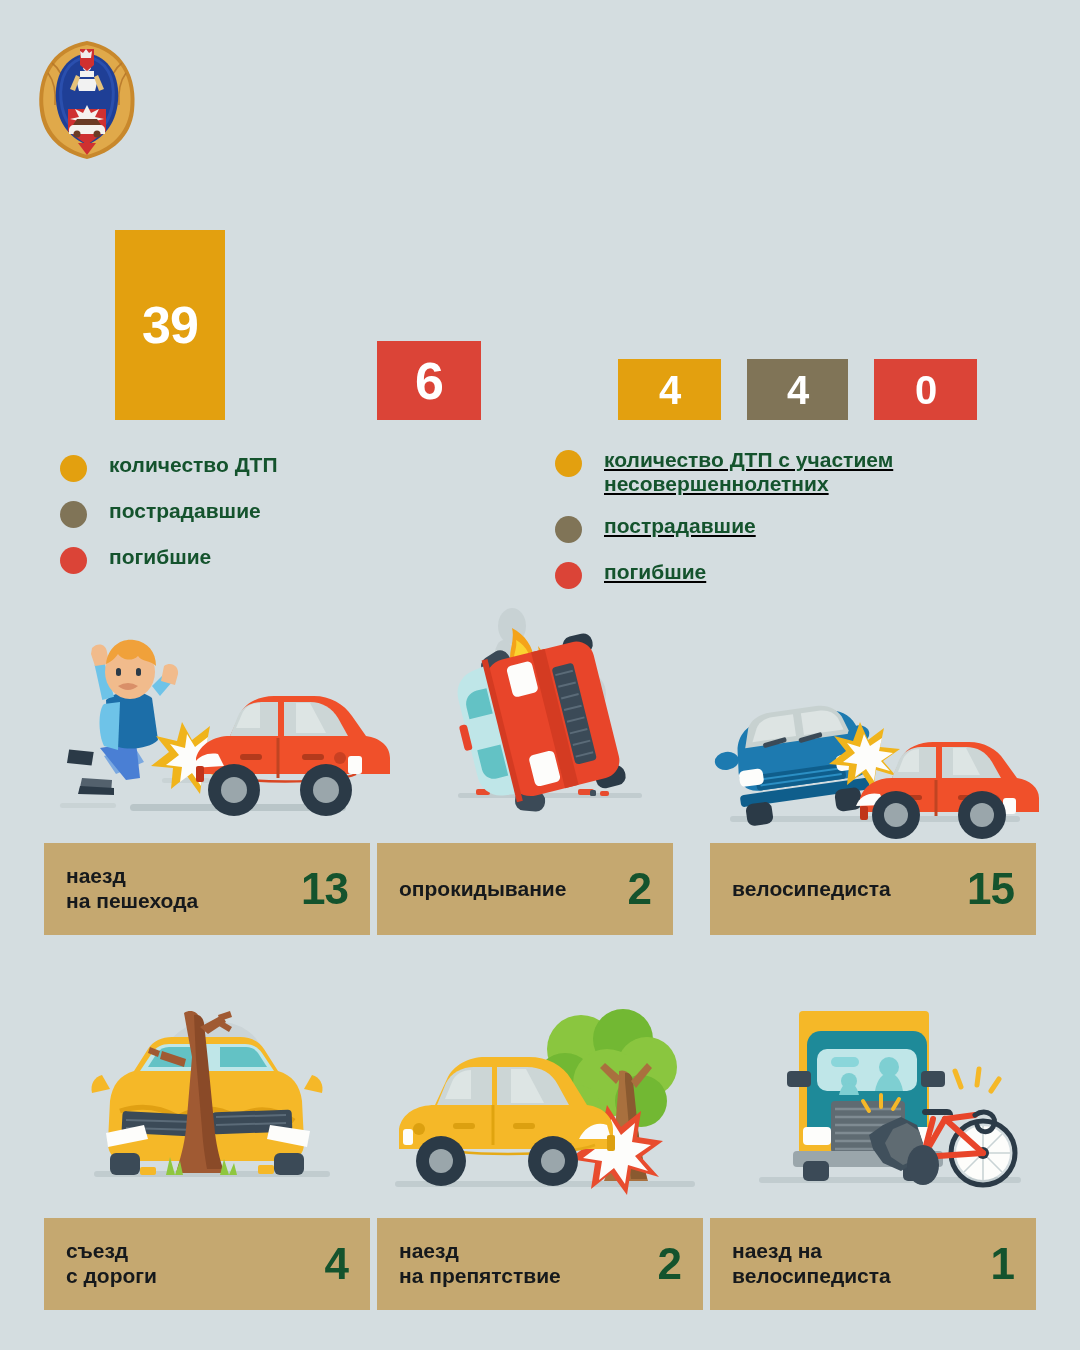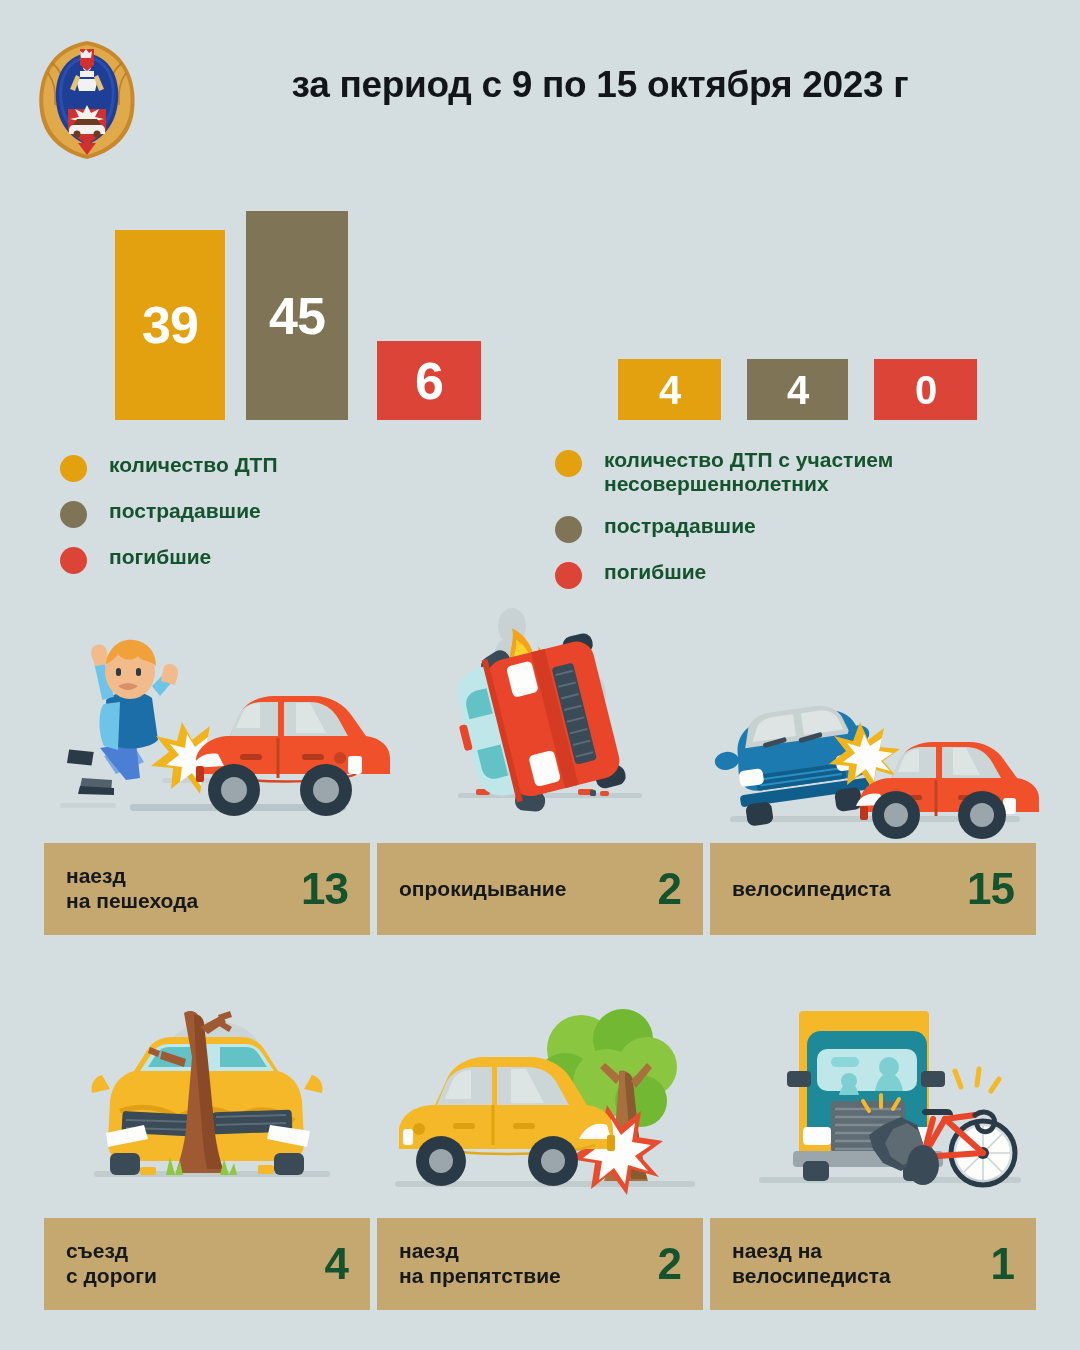--- a/index.html
+++ b/index.html
@@ -96,31 +96,27 @@
       <path d="M42 92 h26 c3 0 5 2 5 5 v4 h-36 v-4 c0 -3 2 -5 5 -5 z" fill="#f4f2ee"></path>
       <path d="M45 86 h20 l4 6 h-28 z" fill="#6b3b24"></path>
       <circle cx="45" cy="101" r="3.5" fill="#6b3b24"></circle>
       <circle cx="65" cy="101" r="3.5" fill="#6b3b24"></circle>
 
       <path d="M46 110 h18 l-9 12 z" fill="#cf3030"></path>
     </svg>
   </div>
 
   <div id="title">
-    <div>за период с 9 по 15 октября 2023 г</div>
   </div>
 </div>
 
 <div id="charts">
 
   <div class="bar" style="left:107px; top:45px; width:110px; height:190px; background:#e3a00f;">
     <span>39</span>
-  </div>
-  <div class="bar" style="left:238px; top:26px; width:102px; height:209px; background:#807457;">
-    <span>45</span>
   </div>
   <div class="bar" style="left:369px; top:156px; width:104px; height:79px; background:#db4437;">
     <span>6</span>
   </div>
 
   <div class="bar small" style="left:610px; top:174px; width:103px; height:61px; background:#e3a00f;">
     <span>4</span>
   </div>
   <div class="bar small" style="left:739px; top:174px; width:101px; height:61px; background:#807457;">
     <span>4</span>
@@ -137,21 +133,21 @@
     <div class="legend-row">
       <div class="dot" style="background:#807457;"></div>
       <div class="legend-label">пострадавшие</div>
     </div>
     <div class="legend-row">
       <div class="dot" style="background:#db4437;"></div>
       <div class="legend-label">погибшие</div>
     </div>
   </div>
 
-  <div class="legend" style="left:547px; top:263px;">
+  <div class="legend" style="left:547px; top:263px;text-decoration:underline;">
     <div class="legend-row">
       <div class="dot" style="background:#e3a00f;"></div>
       <div class="legend-label">количество ДТП с участием
 несовершеннолетних</div>
     </div>
     <div class="legend-row">
       <div class="dot" style="background:#807457;"></div>
       <div class="legend-label">пострадавшие</div>
     </div>
     <div class="legend-row">
@@ -329,21 +325,21 @@
     <circle cx="272" cy="127" r="24" fill="#2b3a47"></circle>
     <circle cx="272" cy="127" r="12" fill="#9aa6ab"></circle>
   </svg>
 </div>
 
 <div class="card" style="left:44px; top:843px; width:326px; height:92px;">
   <div class="card-label">наезд
 на пешехода</div>
   <div class="card-value">13</div>
 </div>
-<div class="card" style="left:377px; top:843px; width:326px; height:92px;">
+<div class="card" style="left:377px; top:843px; width:296px; height:92px;">
   <div class="card-label">опрокидывание</div>
   <div class="card-value">2</div>
 </div>
 <div class="card" style="left:710px; top:843px; width:326px; height:92px;">
   <div class="card-label">велосипедиста</div>
   <div class="card-value">15</div>
 </div>
 
 <div class="illus" style="left:44px; top:1005px; width:326px; height:195px;">
   <svg viewBox="0 0 326 195" width="326" height="195">

